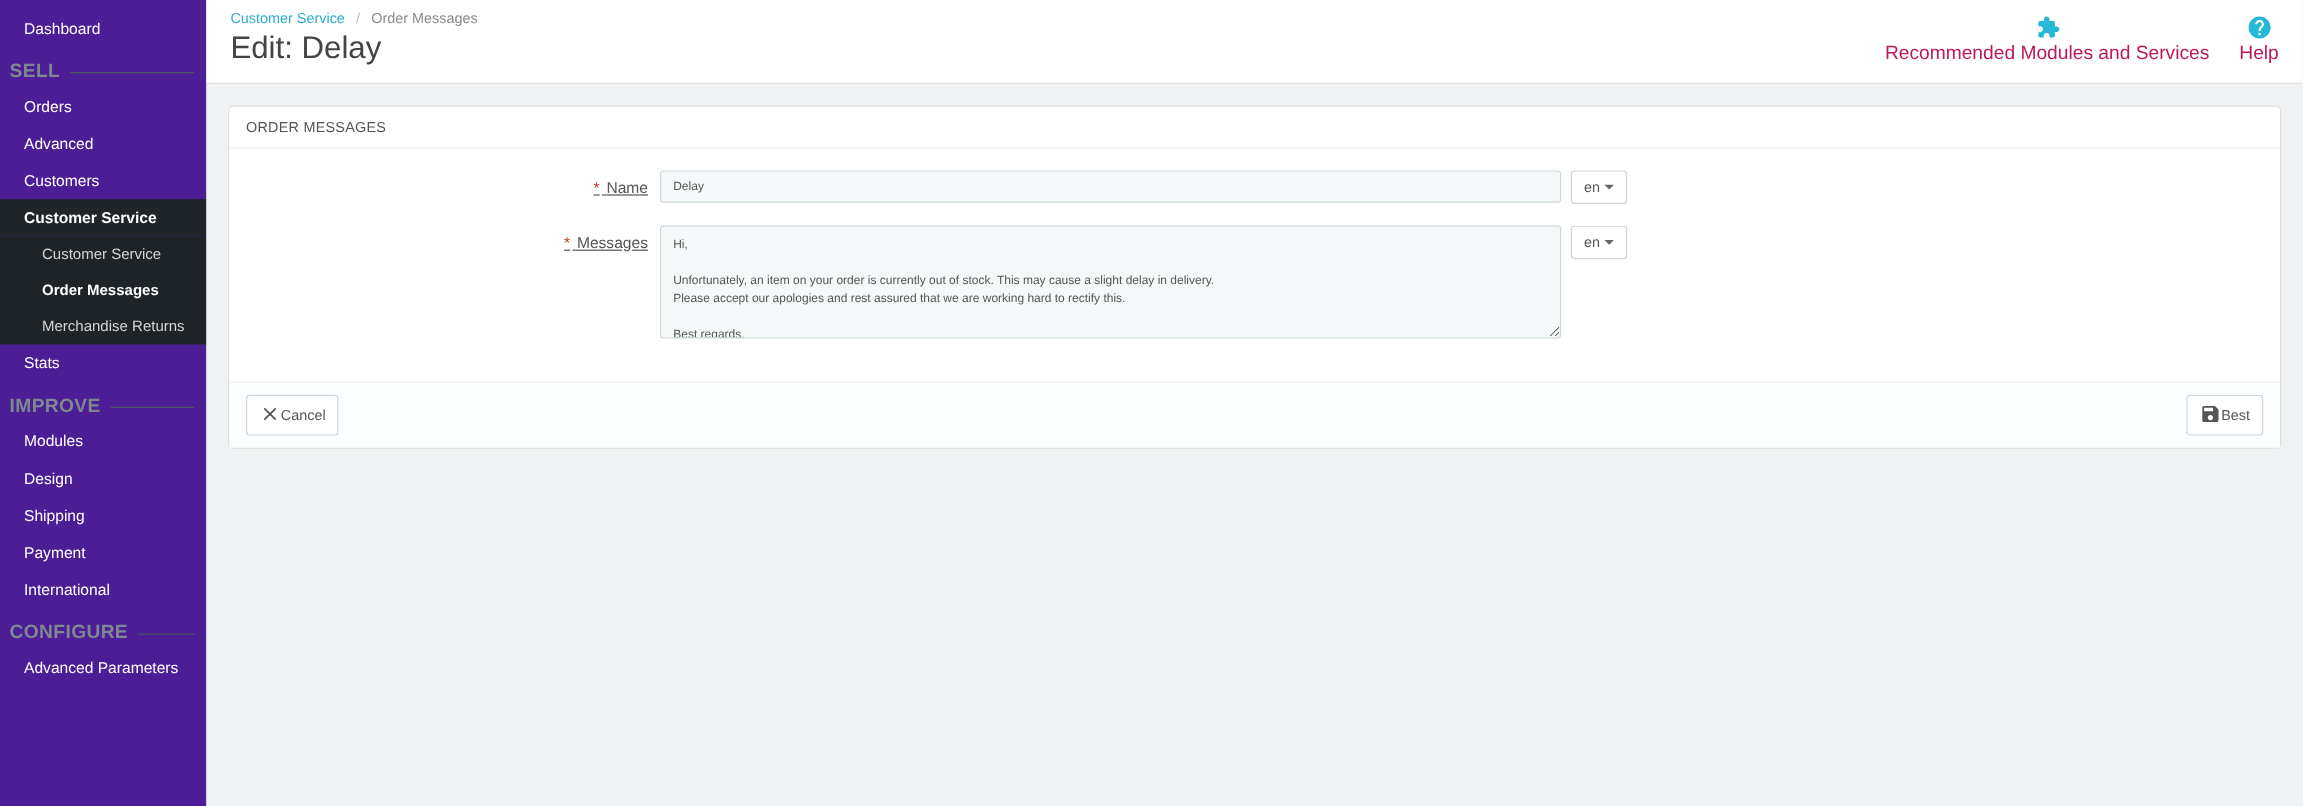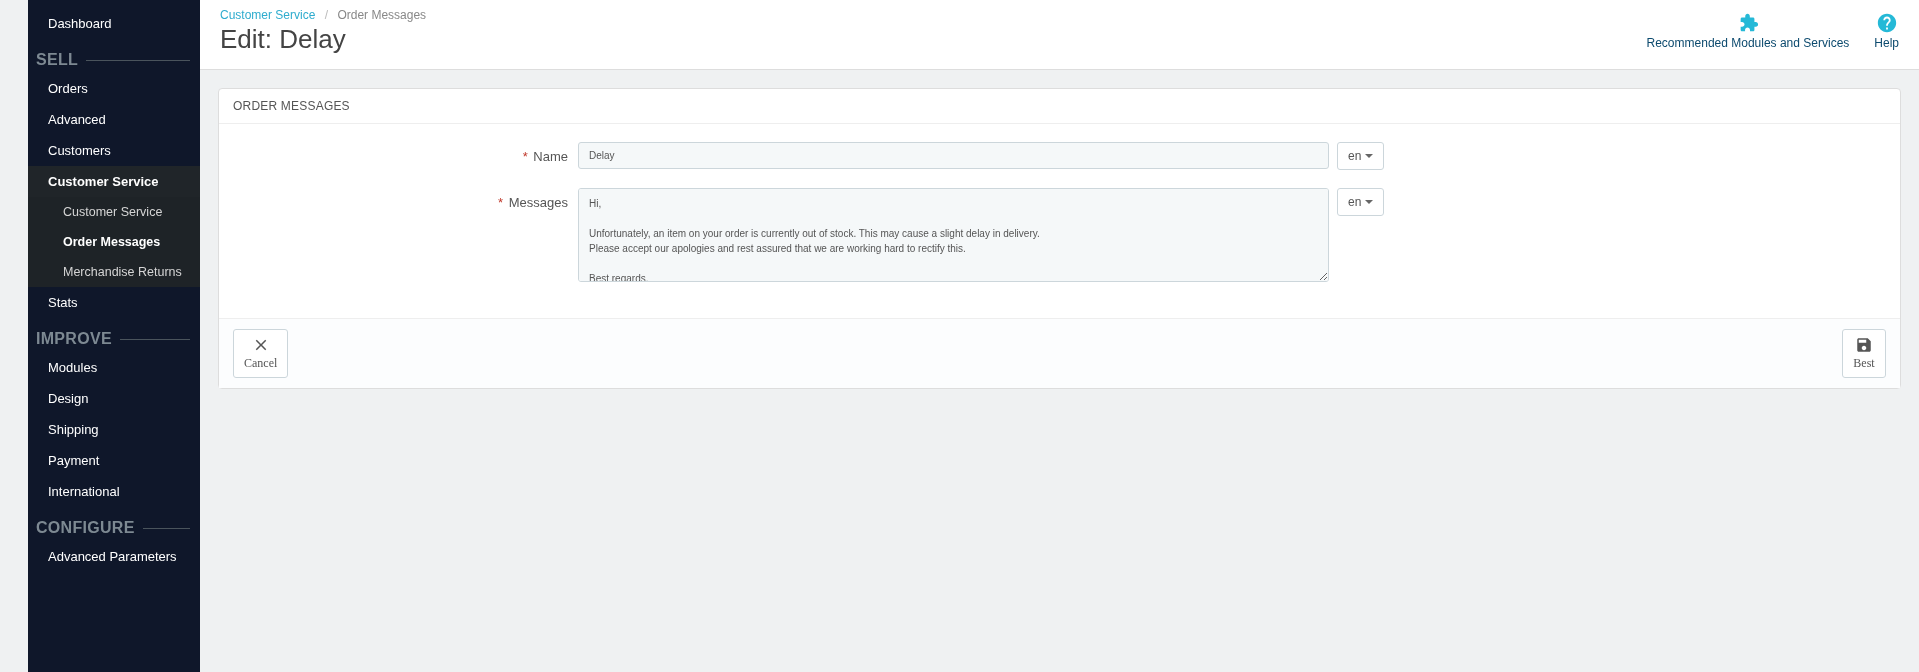--- a/index.html
+++ b/index.html
@@ -2,63 +2,63 @@
 <html><head>
 <meta charset="utf-8">
 <style>
   * { box-sizing: border-box; margin: 0; padding: 0; }
   html, body { height: 100%; }
   body { font-family: "Helvetica Neue", Helvetica, Arial, sans-serif; font-size: 13px; color: #555; background: #eff1f2; overflow: hidden; }
 
   .layout { display: flex; height: 100vh; width: 100%; }
 
   
-  .sidebar { width: 172px; min-width: 172px; background: #0f172a; color: #fff; overflow-y: auto; padding-top: 8px; margin-left: 28px; }
+  .sidebar { width: 172px; min-width: 172px; background: #4c1d95; color: #fff; overflow-y: auto; padding-top: 8px; }
   .sidebar a { color: #fff; text-decoration: none; display: block; }
   .side-link { padding: 8px 10px 8px 20px; font-size: 13px; color: #e6e6e6; cursor: pointer; }
   .side-category { color: #7d8992; font-size: 16px; font-weight: 600; padding: 12px 10px 4px 8px; letter-spacing: .3px; display:flex; align-items:center; }
   .side-category .cat-line { flex:1; height:1px; background:#4a545c; margin-left:8px; }
   .side-parent-active { background: #202529; font-weight: 700; }
   .side-sub { background: #1e2327; }
   .side-sub .side-link { padding-left: 35px; font-size: 12.5px; color: #d5d5d5; }
   .side-sub .side-link.sub-active { font-weight: 700; color: #fff; }
 
   
   .main { flex: 1; background: #eff1f2; overflow-y: auto; position: relative; }
   .header { background: #fff; border-bottom: 1px solid #ddd; padding: 8px 20px 14px 20px; position: relative; }
   .breadcrumb { font-size: 12px; color: #888; margin-bottom: 2px; }
   .breadcrumb a { color: #2eacce; text-decoration: none; }
   .breadcrumb .sep { padding: 0 6px; color: #bbb; }
   .page-title { font-size: 26px; font-weight: 300; color: #444; }
 
   .header-actions { position: absolute; right: 20px; top: 12px; display: flex; gap: 25px; }
-  .header-action { text-align: center; cursor: pointer; font-size: 12px; color: #0c4a6e; }
+  .header-action { text-align: center; cursor: pointer; font-size: 16px; color: #be185d; }
   .header-action svg { display: block; margin: 0 auto 2px; }
 
   .content { padding: 18px; }
 
   .panel { background: #fff; border: 1px solid #ddd; border-radius: 4px; margin-bottom: 14px; }
   .panel-heading { font-size: 12px; color: #555; padding: 10px 14px; border-bottom: 1px solid #eee; letter-spacing: .2px; }
   .panel-body { padding: 18px 14px; }
 
   .form-row { display: flex; align-items: flex-start; margin-bottom: 18px; }
-  .form-label { width: 345px; text-align: right; padding-right: 10px; padding-top: 7px; font-size: 13px; color: #555; }
+  .form-label { width: 345px; text-align: right; padding-right: 10px; padding-top: 7px; font-size: 13px; color: #555; text-decoration: underline; }
   .form-label .req { color: #c0392b; margin-right: 2px; }
   .form-field { flex: 1; display: flex; gap: 8px; align-items: flex-start; }
 
   .text-input, .text-area {
     background: #f5f8f9; border: 1px solid #ccd6db; border-radius: 3px;
     padding: 7px 10px; font-size: 10px; color: #555; width: 100%; max-width: 751px;
   }
   .text-area { min-height: 94px; resize: vertical; font-family: inherit; line-height: 1.5; }
   .lang-btn { background: #fff; border: 1px solid #ccd6db; border-radius: 3px; padding: 6px 10px; font-size: 12px; color: #555; display: flex; align-items: center; gap: 4px; cursor: pointer; }
   .caret-down { width:0; height:0; border-left:4px solid transparent; border-right:4px solid transparent; border-top:4px solid #666; }
 
   .panel-footer { background: #fcfdfe; border-top: 1px solid #eee; padding: 10px 14px; display: flex; justify-content: space-between; }
-  .btn { background: #fff; border: 1px solid #ccd6db; border-radius: 3px; padding: 6px 10px; font-size: 12px; color: #555; text-align: center; cursor: pointer; display: flex; flex-direction: column; align-items: center; min-width: 44px; font-family: Liberation Serif, serif; }
+  .btn { background: #fff; border: 1px solid #ccd6db; border-radius: 3px; padding: 6px 10px; font-size: 12px; color: #555; text-align: center; cursor: pointer; display: flex; flex-direction: row; align-items: center; min-width: 44px; }
   .btn svg { margin-bottom: 2px; }
 </style>
 </head>
 <body>
 
 <div class="layout">
 
   <nav class="sidebar">
     <a class="side-link">Dashboard</a>
 

